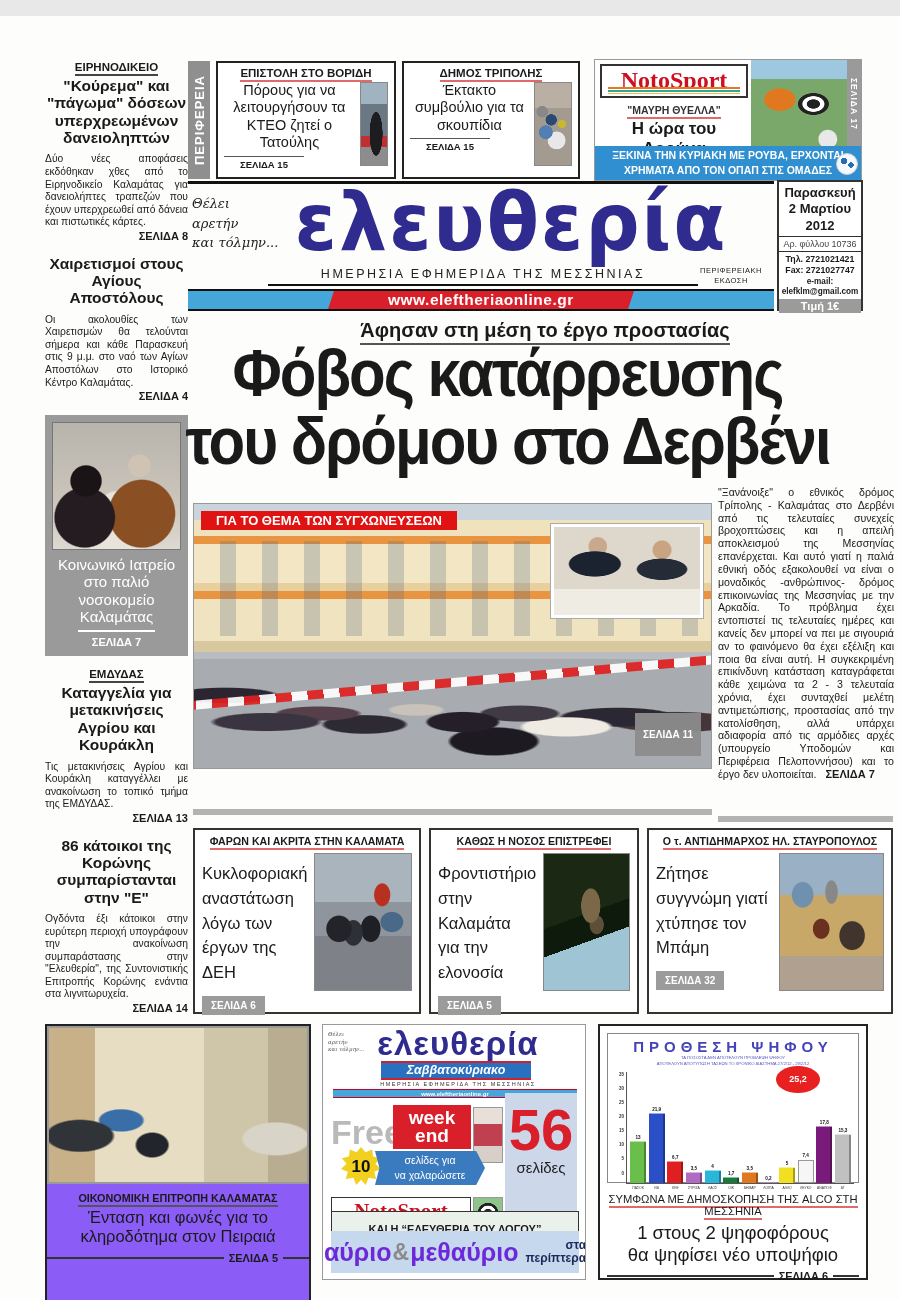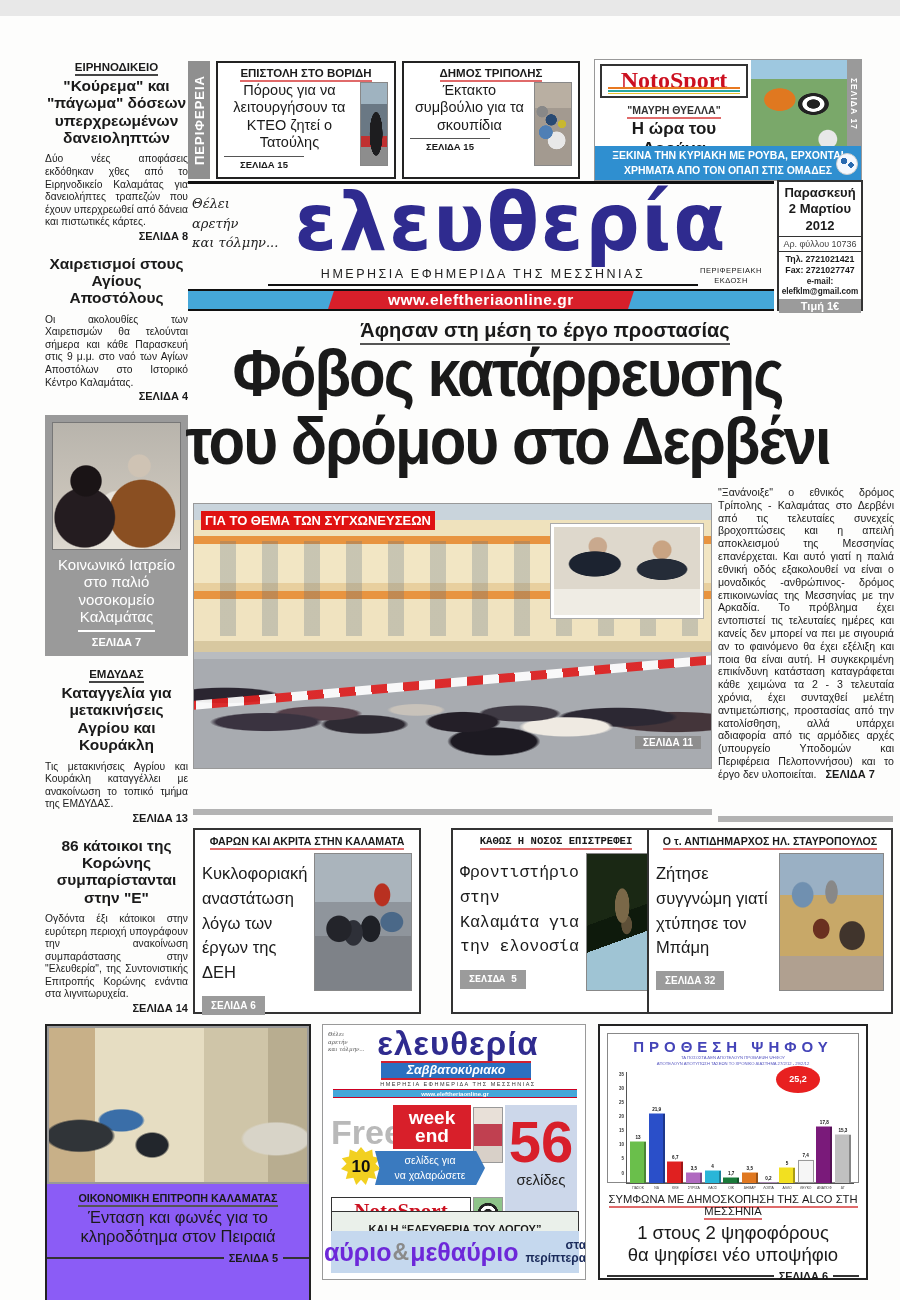--- a/index.html
+++ b/index.html
@@ -123,40 +123,40 @@
        radial-gradient(ellipse at 43% 52%, #c8c2ba 0 6%, transparent 7%),
        radial-gradient(ellipse at 52% 62%, #241f28 0 9%, transparent 10%),
        radial-gradient(ellipse at 63% 55%, #3f3a44 0 8%, transparent 9%),
        radial-gradient(ellipse at 72% 66%, #efeae2 0 8%, transparent 9%),
        radial-gradient(ellipse at 82% 58%, #2c2833 0 9%, transparent 10%),
        radial-gradient(ellipse at 93% 62%, #44353a 0 9%, transparent 10%),
        radial-gradient(ellipse at 58% 78%, #1d1a22 0 10%, transparent 11%),
        linear-gradient(180deg, transparent 0 10%, #a8abb0 10% 100%); }
   .pb-tape { position:absolute; left:-3%; top:66%; width:106%; height:9px; transform:rotate(-5deg);
       background:repeating-linear-gradient(90deg, #e02020 0 16px, #fff 16px 32px); opacity:.92; }
-  .pb-label { position:absolute; left:7px; top:7px; background:#e01212; color:#fff; font-weight:bold; font-size:13px; padding:2px 4px; }
+  .pb-label { position:absolute; left:7px; top:7px; background:#e01212; color:#fff; font-weight:bold; font-size:13px; padding:2px 15px; }
   .pb-inset { position:absolute; right:8px; top:20px; width:152px; height:94px; border:3px solid #fff;
       background:
        radial-gradient(ellipse at 28% 42%, #1c2330 0 17%, transparent 18%),
        radial-gradient(circle at 30% 22%, #c9a98e 0 7%, transparent 8%),
        radial-gradient(ellipse at 74% 48%, #252c38 0 16%, transparent 17%),
        radial-gradient(circle at 74% 26%, #c9a483 0 7%, transparent 8%),
        linear-gradient(180deg, #ded8cc 0 70%, #efece4 70% 100%);
       box-shadow:0 0 0 1px #aaa; }
-  .pb-page { position:absolute; right:10px; bottom:19px; background:rgba(140,140,140,.95); color:#fff; font-weight:bold; font-size:10px; padding:1px 8px; }
+  .pb-page { position:absolute; right:10px; bottom:12px; background:rgba(140,140,140,.95); color:#fff; font-weight:bold; font-size:10px; padding:16px 8px; }
   .caption { position:absolute; left:193px; top:760px; width:519px; text-align:center; font-size:23px; color:#1c1c1c; }
   .grayrule-l { position:absolute; left:193px; top:793px; width:519px; height:6px; background:#b3b3b3; }
   .grayrule-r { position:absolute; left:718px; top:800px; width:175px; height:6px; background:#b3b3b3; }
   .leadcol { position:absolute; left:718px; top:470px; width:176px; height:328px; overflow:hidden;
              font-size:10.6px; line-height:1.21; text-align:justify; }
   .leadcol .pg { font-weight:bold; font-size:11px; }
   
   .midbox { position:absolute; top:812px; height:186px; border:2px solid #333; background:#fff; padding:5px 7px; }
   .mb-a { left:193px; width:228px; }
-  .mb-b { left:451px; width:210px;font-family:Liberation Mono, monospace; }
+  .mb-b { left:429px; width:210px; }
   .mb-c { left:647px; width:246px; }
   .mb-head { text-align:center; font-weight:bold; font-size:10.6px; margin-bottom:6px; }
   .mb-head span { border-bottom:2px solid #e06a6a; padding-bottom:1px; }
   .mb-flex { display:flex; gap:7px; height:138px; }
   .mb-text { flex:1; font-size:16.5px; line-height:1.5; padding-top:8px; }
   .mb-photo{ width:105px; border:1px solid #888; }
   .mb-badge{ margin-top:6px; }
   .photo-street { background:
       radial-gradient(ellipse at 25% 55%, #23242a 0 12%, transparent 13%),
       radial-gradient(ellipse at 40% 58%, #2e3038 0 11%, transparent 12%),
@@ -203,21 +203,21 @@
              display:flex; align-items:center; justify-content:center; font-weight:900; font-size:17px; color:#111; }
   .pr-ribbon { position:absolute; left:44px; top:46px; width:110px; height:34px; background:#3a7abf; color:#fff;
              font-size:10.5px; text-align:center; line-height:1.45; clip-path:polygon(0 0,92% 0,100% 50%,92% 100%,0 100%,4% 50%); padding-top:2px; }
   .pr-ns { position:absolute; left:0px; top:92px; width:140px; border:1.5px solid #333; text-align:center;
            font-family:"Liberation Serif", serif; font-weight:bold; font-size:21px; color:#cc1020; background:#fff; padding:1px 0 6px; position:absolute; }
   .pr-ns .stripes { position:absolute; left:5px; right:5px; bottom:3px; height:5px;
            background:linear-gradient(180deg,#e87820 0 1.5px, #fff 1.5px 2.5px, #28a8a0 2.5px 4px, #e8c030 4px 5px); }
   .pr-ballimg { position:absolute; left:142px; top:92px; width:30px; height:40px; background:
            radial-gradient(circle at 50% 40%, #222 0 16%, #fff 17% 28%, #222 29% 38%, transparent 39%),
            linear-gradient(180deg,#8fc48a 0 100%); border:1px solid #999; }
-  .pr-56panel { position:absolute; right:8px; top:80px; width:72px; height:150px; background:#ccd7ea; }
+  .pr-56panel { position:absolute; right:8px; top:68px; width:72px; height:150px; background:#ccd7ea; }
   .pr-56 { text-align:center; font-weight:bold; font-size:58px; color:#d81f2a; line-height:1.0; margin-top:8px; }
   .pr-56label { text-align:center; font-size:15px; color:#222; }
   .pr-slogan { position:absolute; left:8px; top:186px; width:248px; border:1.5px solid #333; background:#eaf0ea;
                text-align:center; font-weight:bold; font-size:11px; padding:11px 0; }
   .pr-bottom { position:absolute; left:8px; top:206px; width:248px; height:42px; background:#c5d8ee; display:flex; align-items:center; justify-content:center; gap:1px; }
   .pr-avrio { color:#6d28d9; font-weight:900; font-size:25px; }
   .pr-amp { color:#8a8a8a; font-size:23px; font-weight:bold; }
   .pr-kiosk { color:#1a2a5a; font-weight:bold; font-size:12px; text-align:right; line-height:1.1; margin-left:6px; }
   
   .pollbox { position:absolute; left:598px; top:1008px; width:270px; height:256px; border:2px solid #222; background:#fff; padding:7px; }

